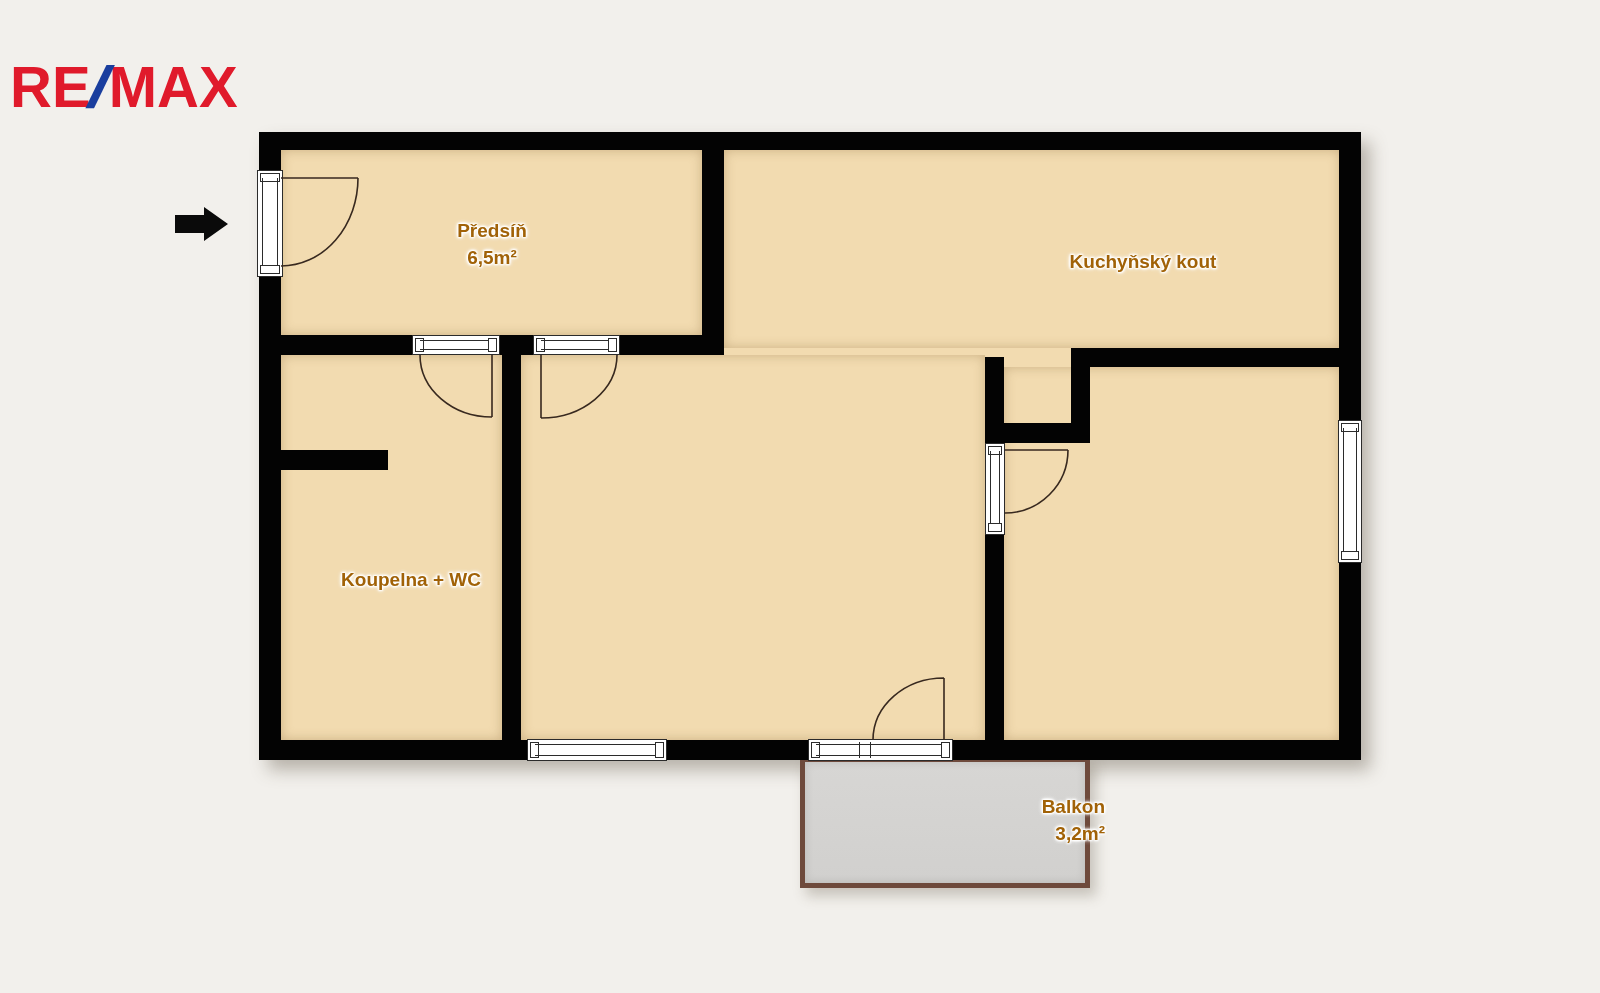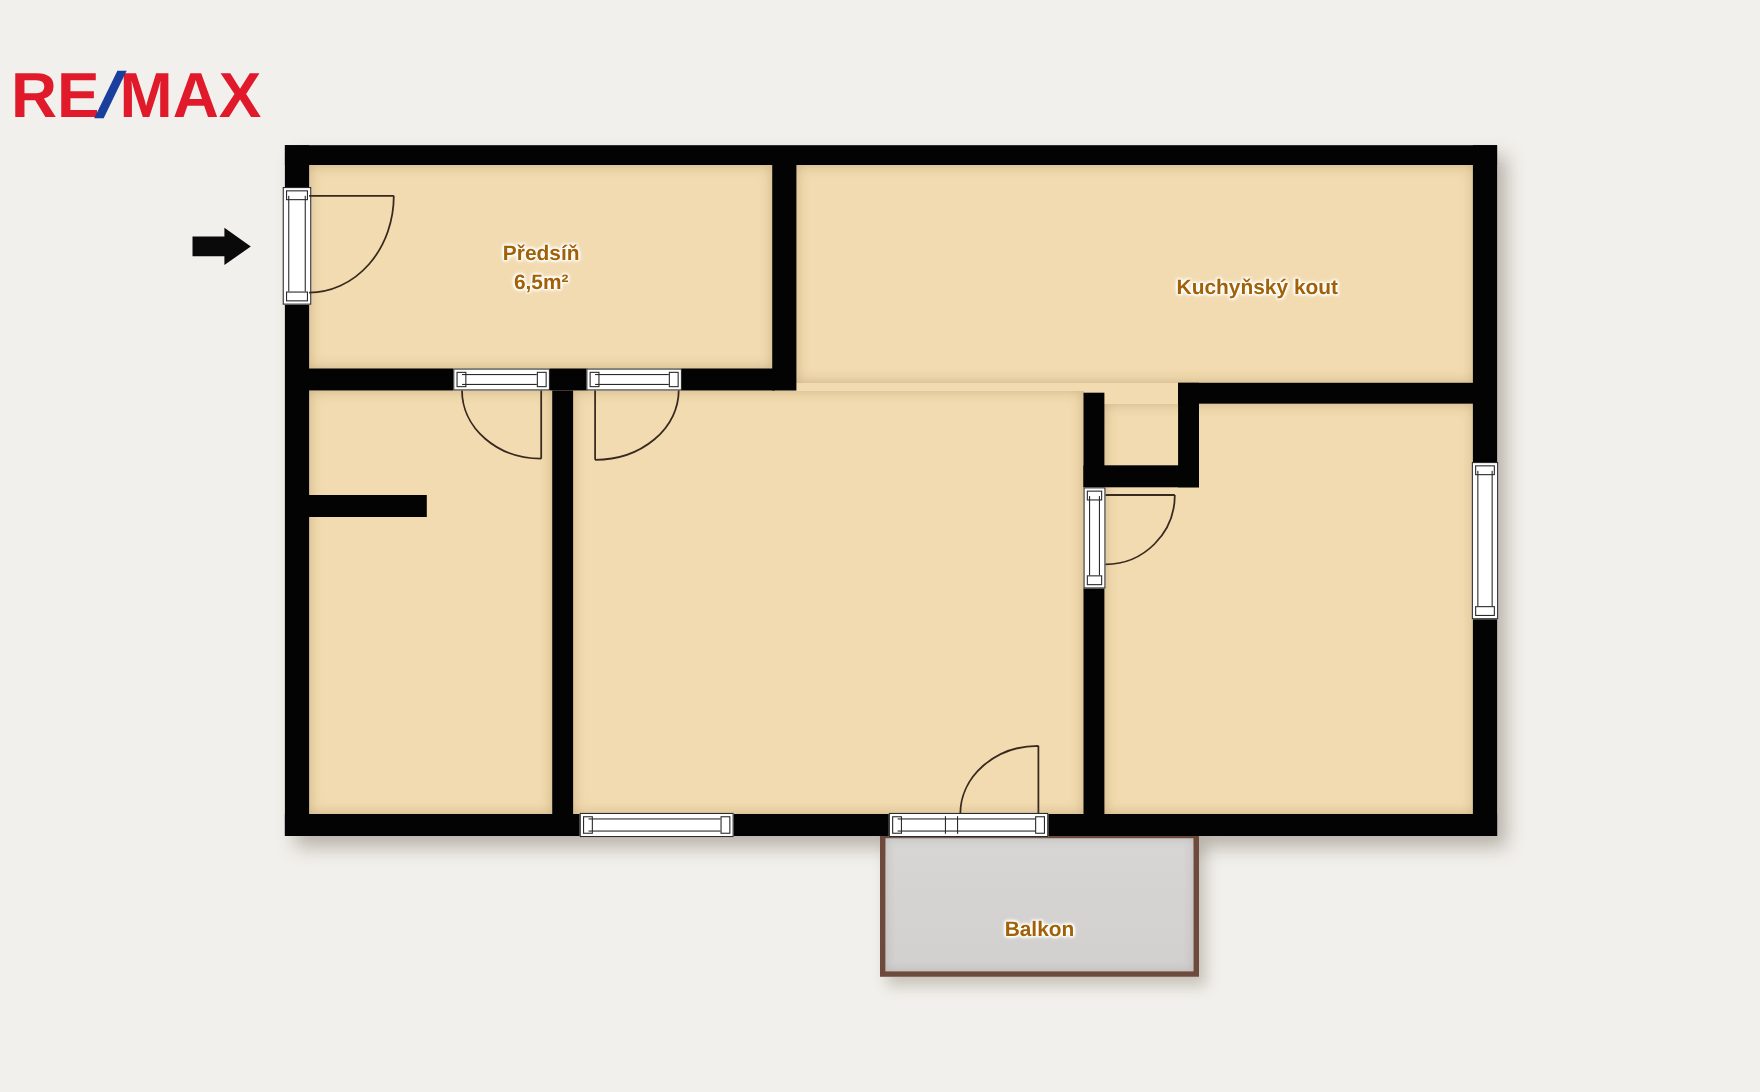--- a/index.html
+++ b/index.html
@@ -147,20 +147,22 @@
 </svg>
 
 <div class="room-label" style="left:332px;top:217px;">
   <div>Předsíň</div>
   <div>6,5m²</div>
 </div>
 <div class="room-label" style="left:983px;top:248px;text-align:center;">
   <div>Kuchyňský kout</div>
 </div>
 <div class="room-label" style="left:251px;top:566px;">
+  <div>Koupelna + WC</div>
 </div>
 <div class="room-label" style="left:602px;top:506px;">
 </div>
 <div class="room-label" style="left:1022px;top:552px;">
 </div>
-<div class="room-label" style="left:785px;top:832px;">
+<div class="room-label" style="left:785px;top:793px;text-align:right;">
   <div>Balkon</div>
+  <div>3,2m²</div>
 </div>
 
 </body></html>

